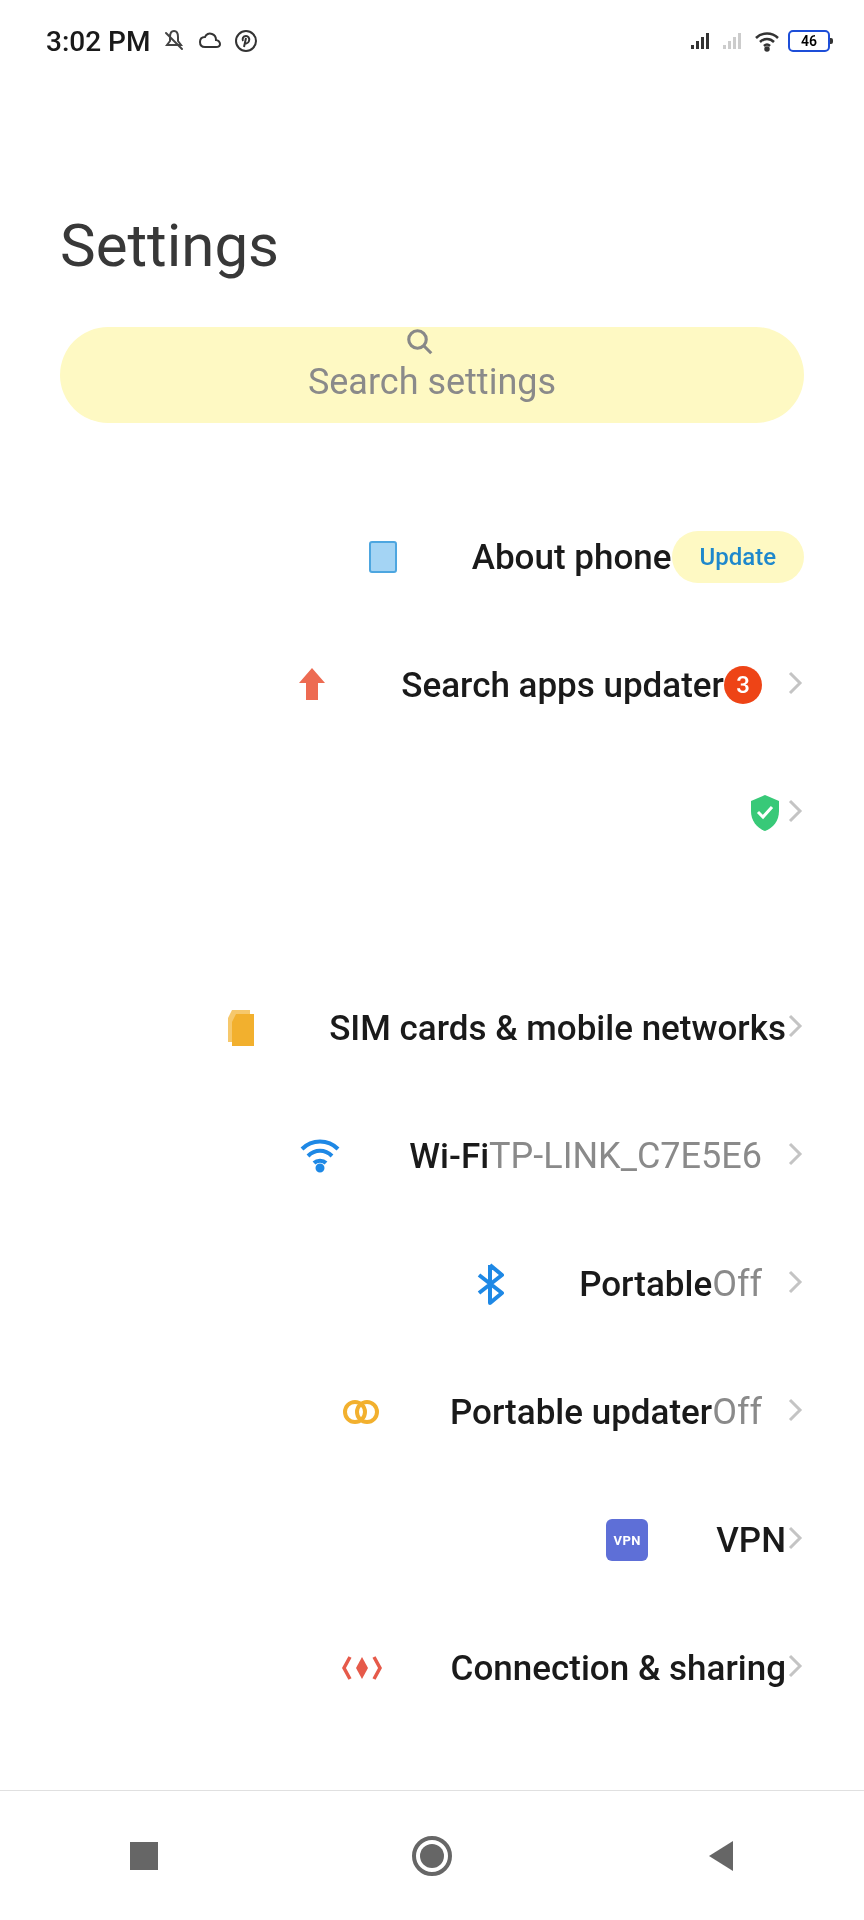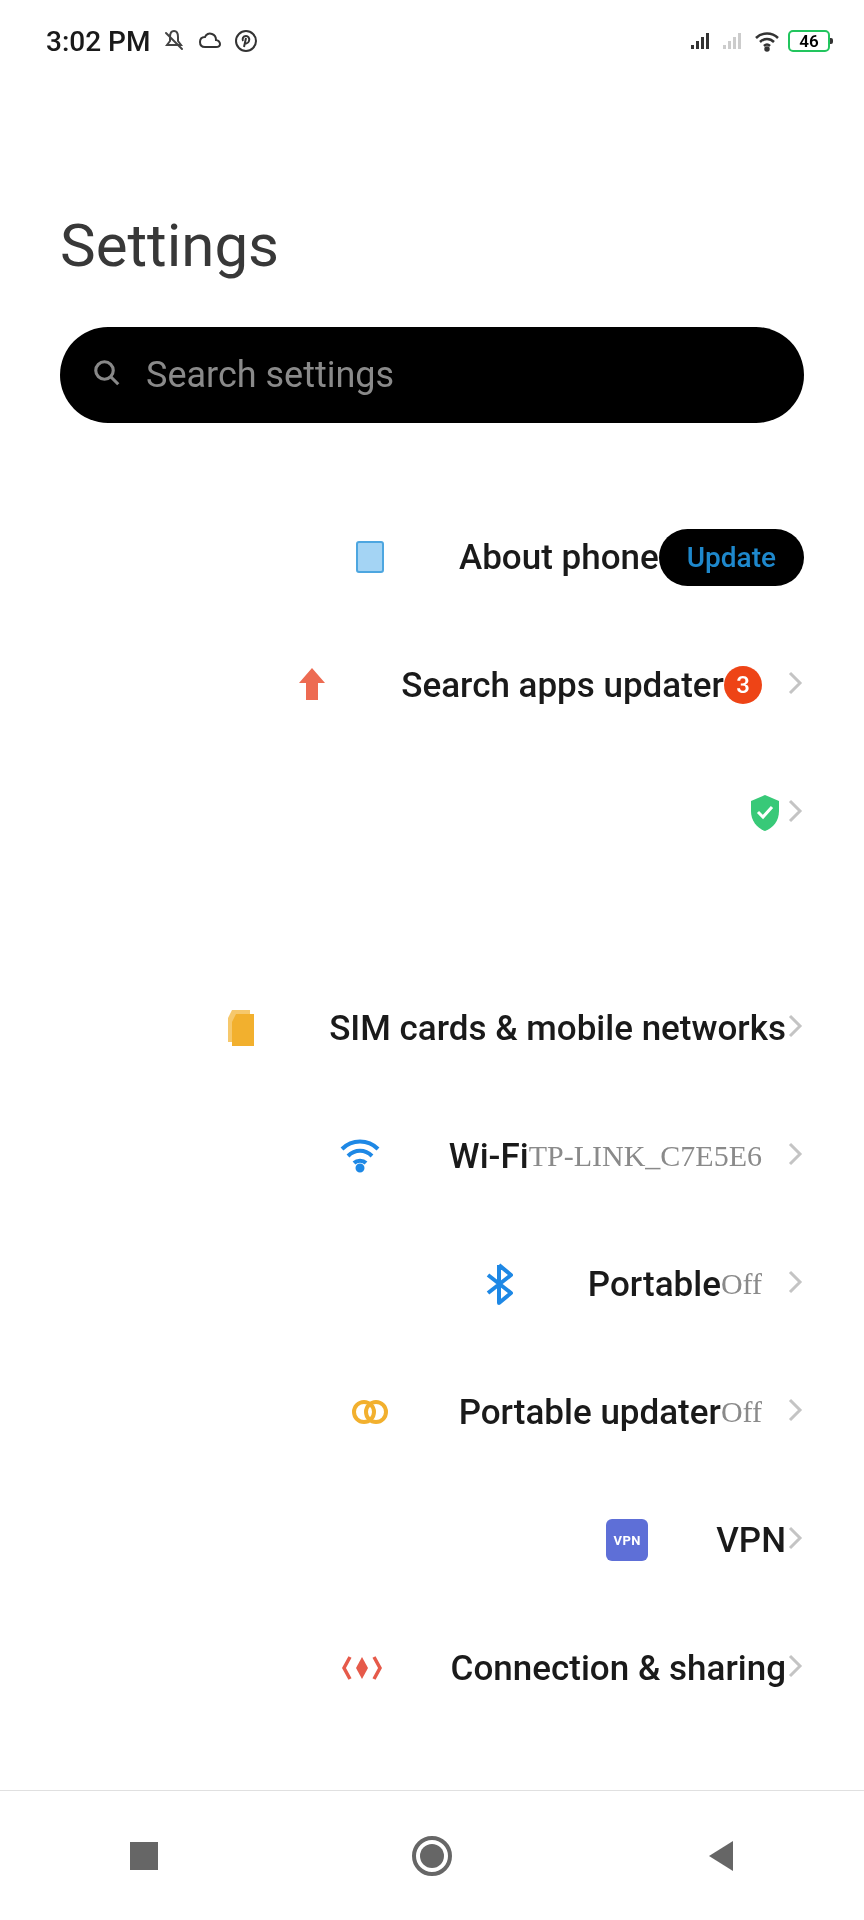--- a/index.html
+++ b/index.html
@@ -45,27 +45,28 @@
     .page-content {
       padding: 140px 60px 0 60px;
     }
     .page-title {
       font-size: 60px;
       font-weight: 400;
       color: #383838;
       margin-bottom: 46px;
     }
     .search-bar {
-      background: #000000;
+      background: #fef9c3;
       border-radius: 50px;
       height: 96px;
       display: flex;
       align-items: center;
       padding: 0 32px;
       margin-bottom: 70px;
+      flex-direction: column;
     }
     .search-icon-wrap {
       margin-right: 24px;
       color: #888;
     }
     .search-placeholder {
       font-size: 36px;
       color: #8a8a8a;
     }
     .settings-list {
@@ -93,31 +94,30 @@
       color: #1a1a1a;
       margin-left: 68px;
       flex: 1;
     }
     .item-right {
       display: flex;
       align-items: center;
       gap: 24px;
     }
     .item-value {
-      font-size: 30px;
+      font-size: 36px;
       color: #8a8a8a;
-      font-family: Liberation Serif, serif;
     }
     .chevron {
       color: #c4c4c4;
     }
     .update-pill {
-      background: #000000;
+      background: #fef9c3;
       color: #1e88cc;
-      font-size: 28px;
+      font-size: 24px;
       font-weight: 500;
       padding: 12px 28px;
       border-radius: 50px;
     }
     .badge-circle {
       background: #ee4416;
       color: #fff;
       width: 38px;
       height: 38px;
       border-radius: 50%;
@@ -159,25 +159,25 @@
       font-weight: 700;
       width: 42px;
       height: 42px;
       display: flex;
       align-items: center;
       justify-content: center;
       border-radius: 6px;
       letter-spacing: 0.5px;
     }
     .battery-box {
-      border: 2px solid #22c55e;
+      border: 2px solid #1d4ed8;
       width: 42px;
       height: 22px;
       border-radius: 5px;
-      font-size: 17px;
+      font-size: 14px;
       display: flex;
       align-items: center;
       justify-content: center;
       font-weight: 600;
       position: relative;
     }
     .battery-box::after {
       content: "";
       position: absolute;
       right: -5px;

